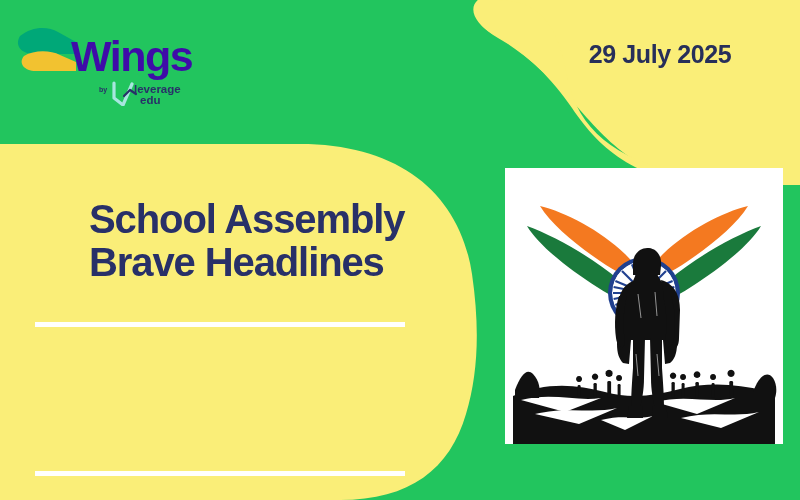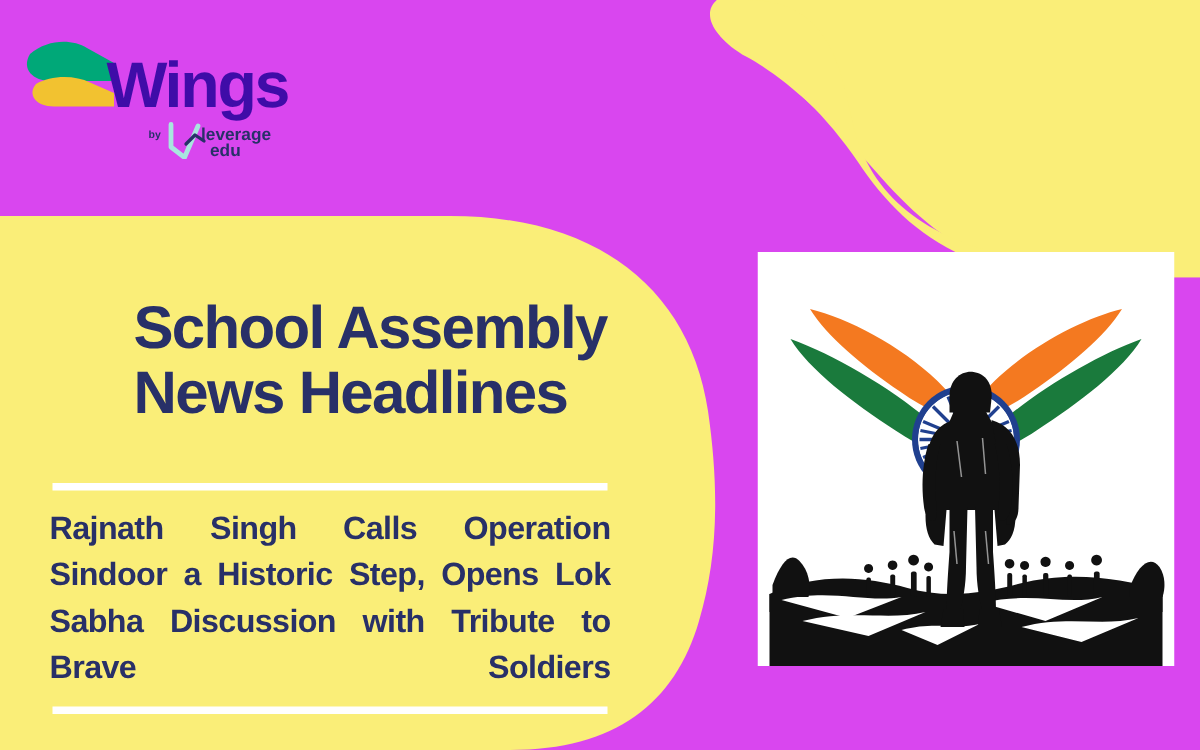--- a/index.html
+++ b/index.html
@@ -7,21 +7,21 @@
     padding: 0;
     background: #ffffff;
   }
   body {
     font-family: "Liberation Sans", sans-serif;
   }
   #canvas {
     position: relative;
     width: 800px;
     height: 500px;
-    background: #d946ef;
+    background: #22c55e;
     overflow: hidden;
   }
 
   
   .blob-topright {
     position: absolute;
     top: 0;
     left: 400px;
     width: 400px;
     height: 185px;
@@ -152,30 +152,30 @@
 
       <g>
         <path d="M100 69 L 100 84 L 109 91 L 118 70" stroke="#a8e6df" stroke-width="3.2" fill="none" stroke-linejoin="round" stroke-linecap="round"></path>
         <path d="M110 82 L 116 76 L 122 80" stroke="#283068" stroke-width="2.2" fill="none" stroke-linejoin="round" stroke-linecap="round"></path>
       </g>
       <text x="120" y="79" font-family="Liberation Sans, sans-serif" font-size="11.5" font-weight="bold" fill="#283068">leverage</text>
       <text x="126" y="90" font-family="Liberation Sans, sans-serif" font-size="11.5" font-weight="bold" fill="#283068">edu</text>
     </svg>
   </div>
 
+  <div class="date">29 July 2025</div>
 
   <div class="title-block">
     <div class="title-line">School Assembly</div>
-    <div class="title-line">News Headlines</div>
+    <div class="title-line">Brave Headlines</div>
   </div>
 
   <div class="rule rule-top"></div>
   <div class="rule rule-bottom"></div>
 
-  <div class="headline">Rajnath Singh Calls Operation Sindoor a Historic Step, Opens Lok Sabha Discussion with Tribute to Brave Soldiers</div>
 
   <div class="hero">
     <svg width="278" height="276" viewBox="0 0 278 276">
       <rect x="0" y="0" width="278" height="276" fill="#ffffff"></rect>
 
       <g>
         <path d="M35 38 C 60 44 95 62 120 86 C 131 97 137 105 139 112 C 128 112 112 105 95 93 C 70 76 46 56 35 38 Z" fill="#f47920"></path>
         <path d="M243 38 C 218 44 183 62 158 86 C 147 97 141 105 139 112 C 150 112 166 105 183 93 C 208 76 232 56 243 38 Z" fill="#f47920"></path>
       </g>
       <g>

